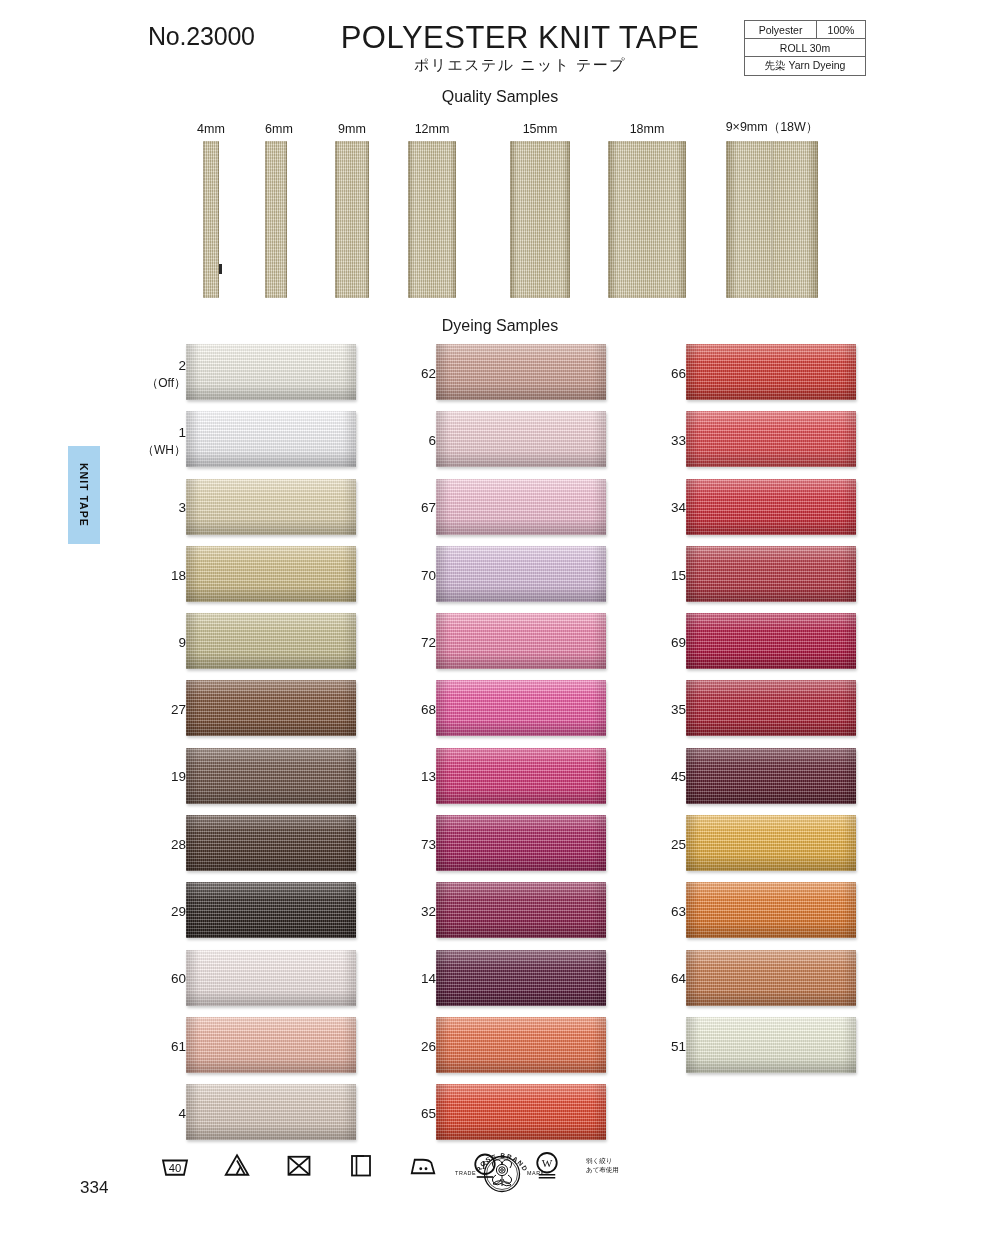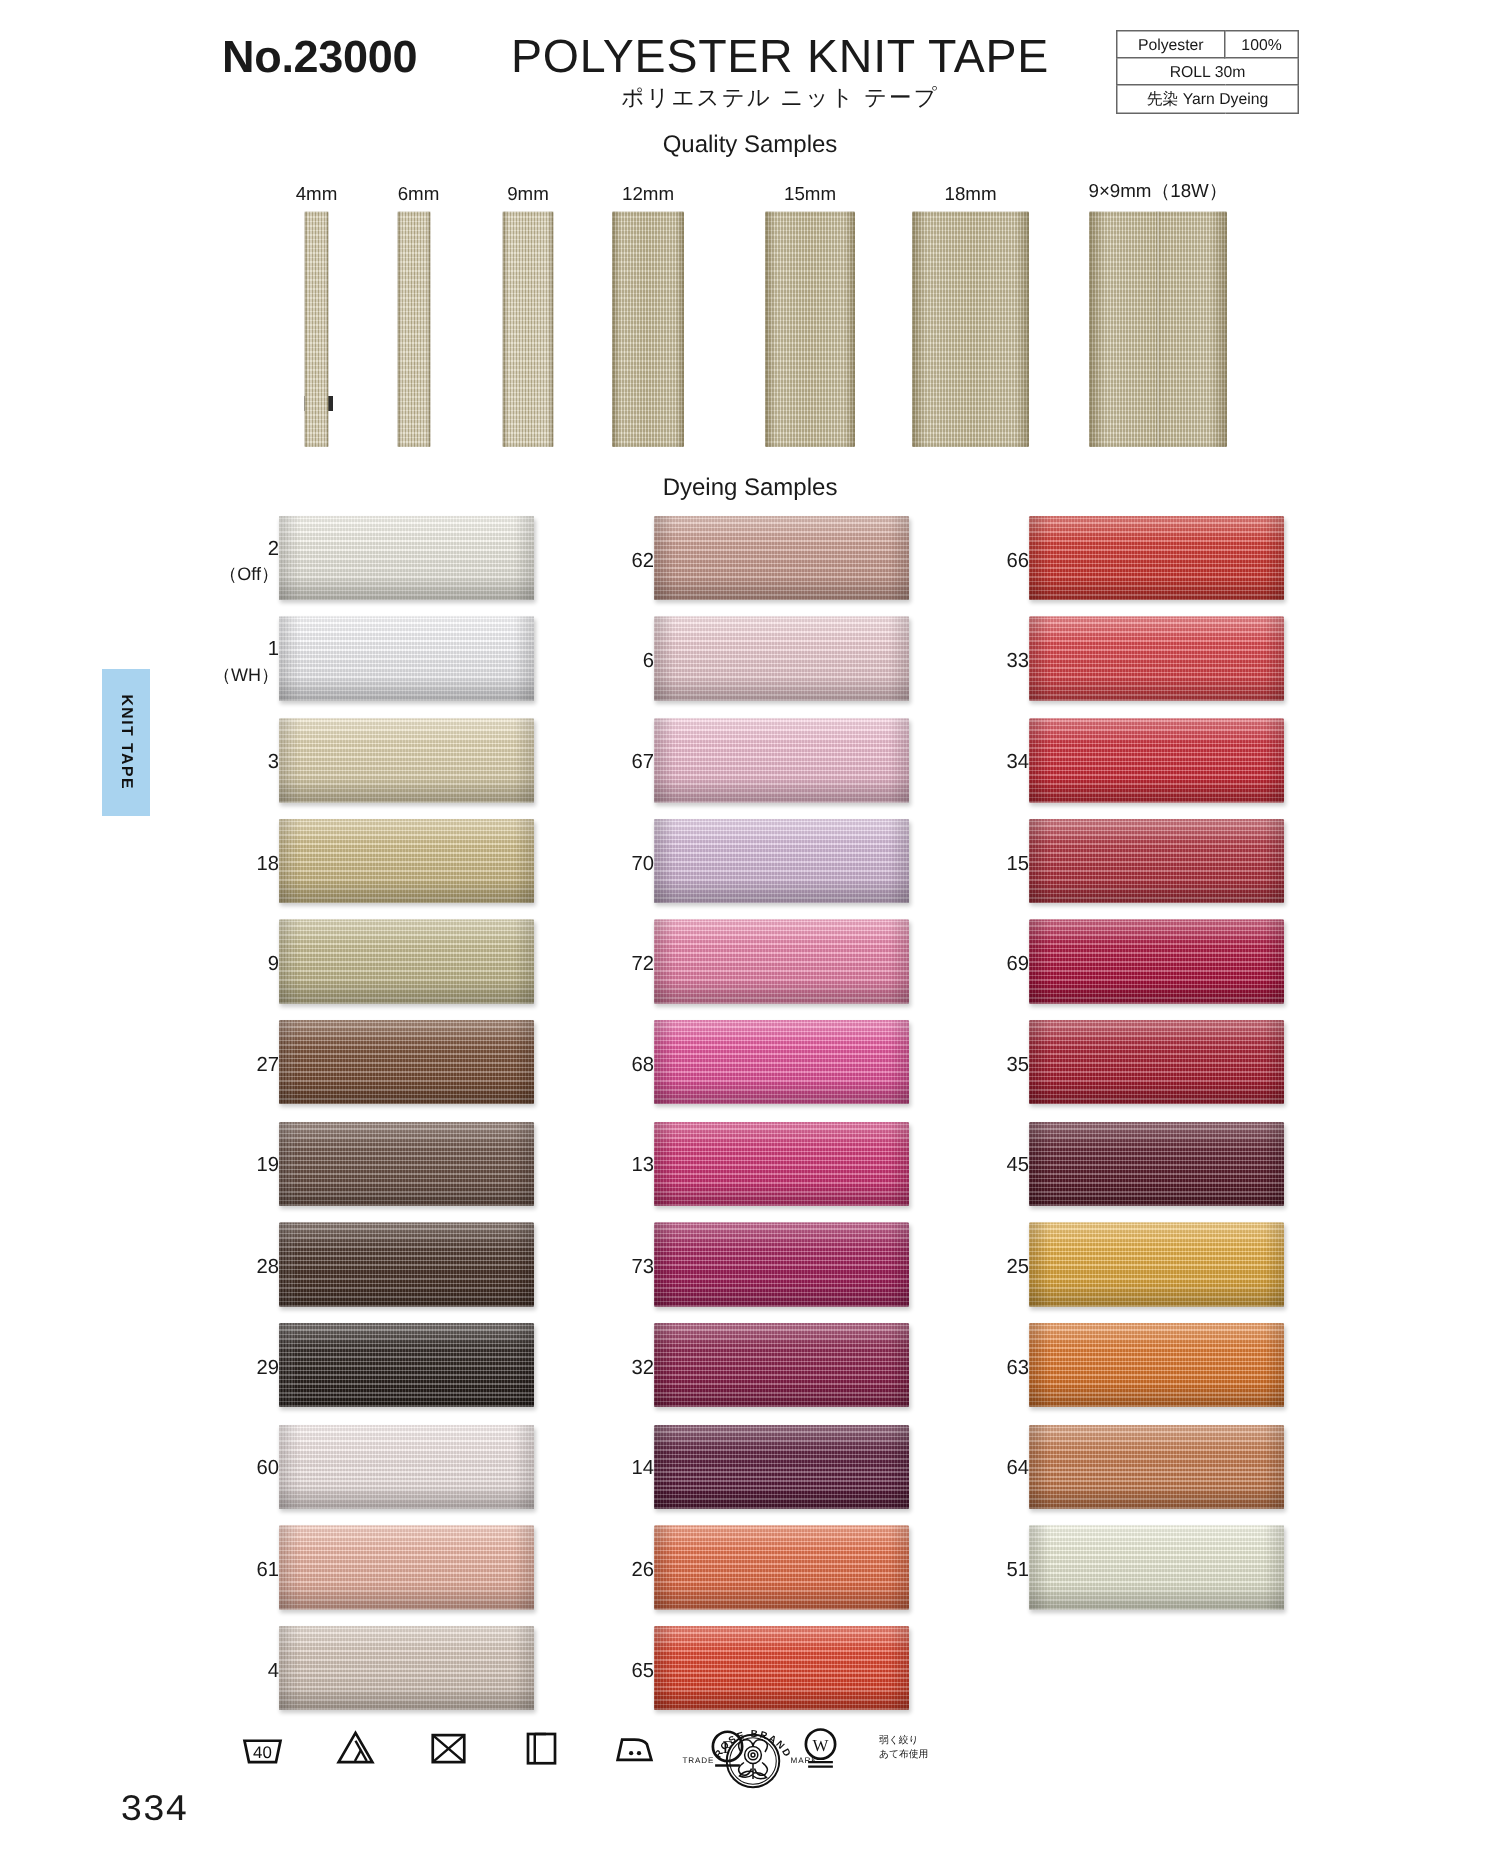--- a/index.html
+++ b/index.html
@@ -11,21 +11,21 @@
     font-family: "Liberation Sans", sans-serif;
     color: #1a1a1a;
     position: relative;
     overflow: hidden;
   }
 
   
   .header { position: relative; height: 92px; }
   .prod-no {
     position: absolute; left: 148px; top: 22px;
-    font-size: 30px; font-weight: bold; letter-spacing: -0.2px;
+    font-size: 25px; font-weight: normal; letter-spacing: -0.2px;
   }
   .title-en {
     position: absolute; left: 330px; top: 20px; width: 380px;
     text-align: center; font-size: 31px; letter-spacing: 0.5px;
   }
   .title-jp {
     position: absolute; left: 330px; top: 56px; width: 380px;
     text-align: center; font-size: 15px; letter-spacing: 1.4px;
   }
   .spec-table {
@@ -123,21 +123,21 @@
       rgba(255,255,255,.05) 30%, rgba(0,0,0,.04) 72%, rgba(0,0,0,.22) 96% 100%);
   }
   .cswatch .edge {
     position: absolute; inset: 0;
     background: linear-gradient(90deg, rgba(0,0,0,.14) 0 1.5%, rgba(255,255,255,.0) 8%,
       rgba(255,255,255,.0) 92%, rgba(0,0,0,.12) 98.5% 100%);
   }
 
   
   .footer { position: absolute; left: 0; top: 1140px; width: 1000px; height: 94px; }
-  .page-num { position: absolute; left: 80px; top: 52px; font-size: 25px; font-family: Liberation Mono, monospace; }
+  .page-num { position: absolute; left: 80px; top: 38px; font-size: 17px; }
   .care-row {
     position: absolute; left: 160px; top: 10px;
     display: flex; align-items: center; gap: 32px;
   }
   .care-icon { width: 30px; height: 30px; display: block; }
   .care-note {
     font-size: 6.5px; line-height: 1.45; color: #111; white-space: nowrap;
     margin-left: -8px;
   }
   .brand-mark { position: absolute; left: 452px; top: 8px; width: 100px; height: 52px; }

